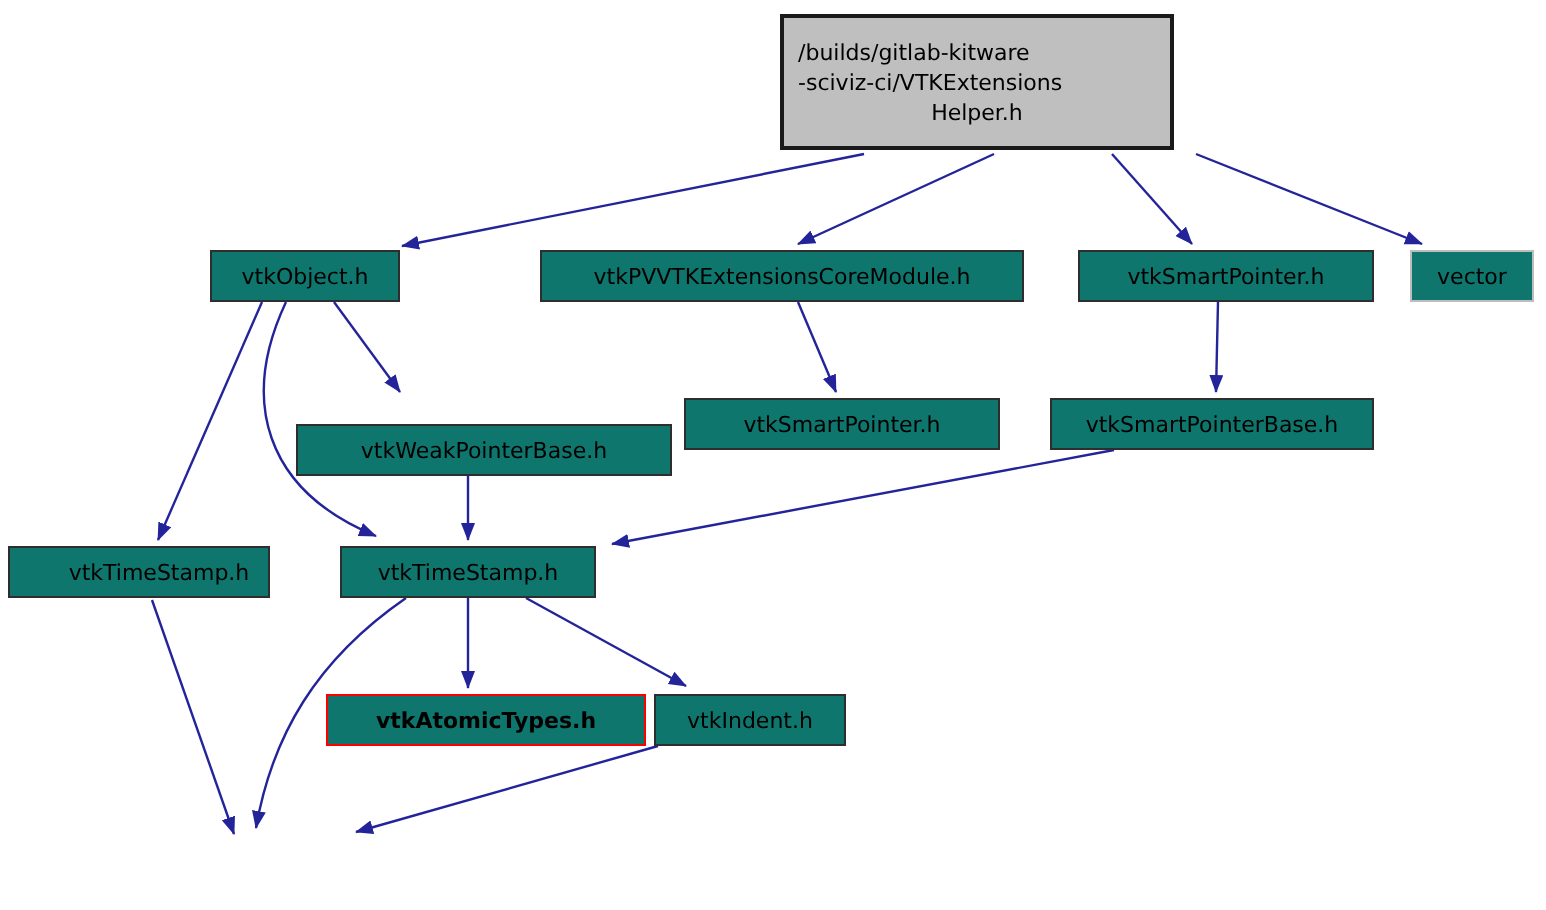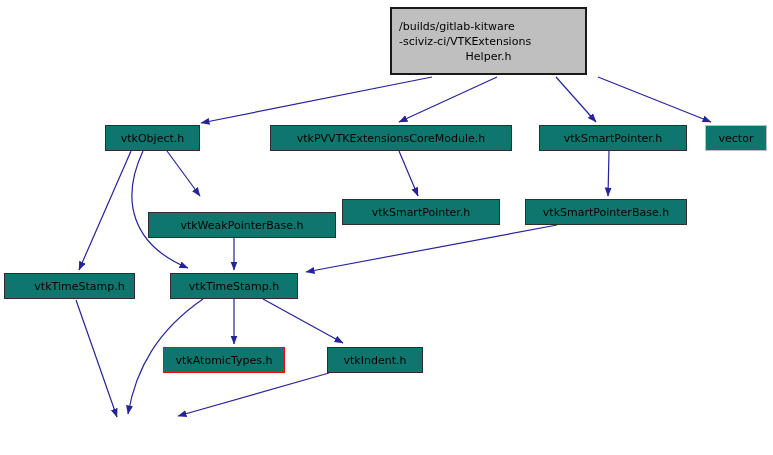--- a/index.html
+++ b/index.html
@@ -57,21 +57,21 @@
   
   #node-vtkobject            { left: 105px; top: 125px; width:  95px; }
   #node-pvvtkextcoremodule   { left: 270px; top: 125px; width: 242px; }
   #node-vtksmartpointer      { left: 539px; top: 125px; width: 148px; }
   #node-vector               { left: 705px; top: 125px; width:  62px; }
   #node-vtkweakpointerbase   { left: 148px; top: 212px; width: 188px; }
   #node-vtkabinamespace      { left: 342px; top: 199px; width: 158px; }
   #node-vtksmartpointerbase  { left: 525px; top: 199px; width: 162px; }
   #node-vtktimestamp         { left:   4px; top: 273px; width: 131px; padding-left: 20px; }
   #node-vtkobjectbase        { left: 170px; top: 273px; width: 128px; }
-  #node-vtkatomictypes       { left: 163px; top: 347px; width: 122px; }
+  #node-vtkatomictypes       { left: 163px; top: 347px; width: 160px; font-weight: bold; }
   #node-vtkindent            { left: 327px; top: 347px; width:  96px; }
   #node-vtksystemincludes    { left:  47px; top: 421px; width: 158px; }
 </style>
 </head>
 <body>
 
 <div id="graph">
 
   <svg id="edges" width="773" height="455" viewBox="0 0 773 455">
     <defs>

